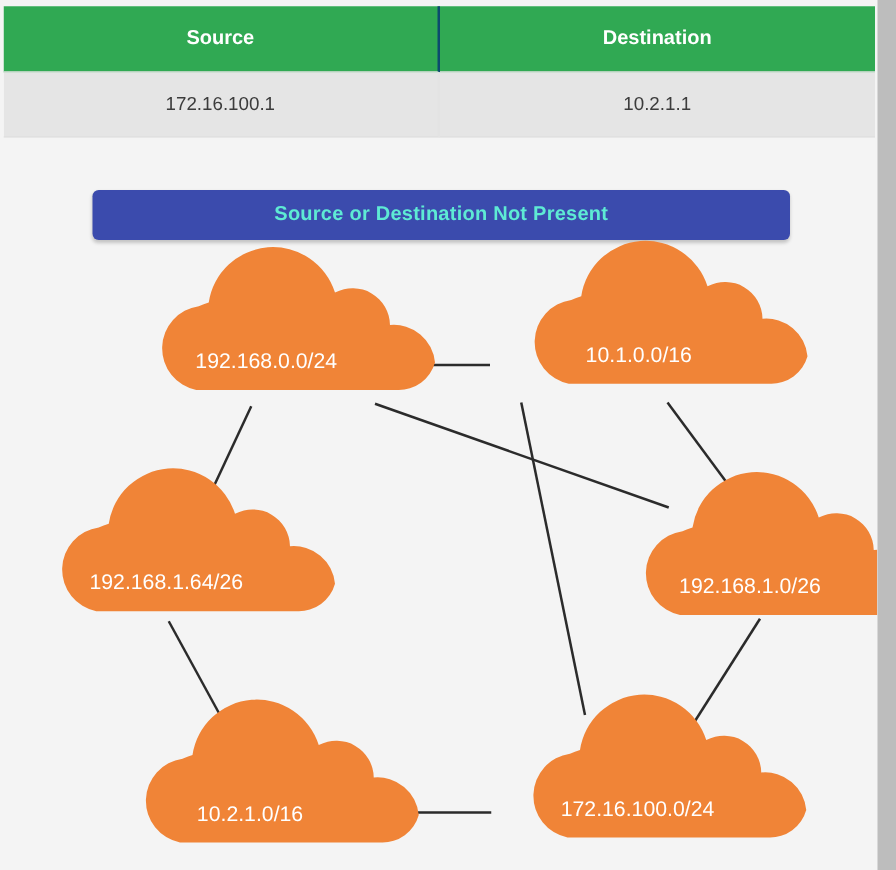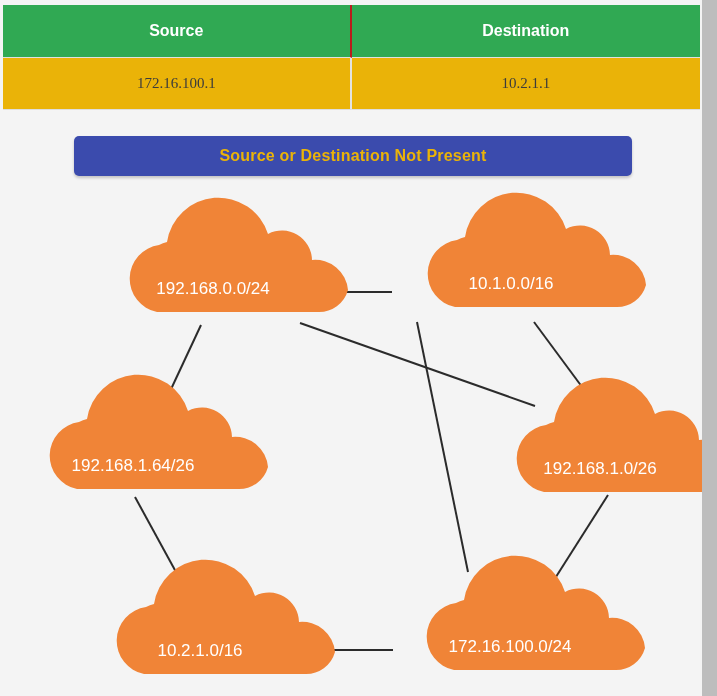--- a/index.html
+++ b/index.html
@@ -37,45 +37,44 @@
     table-layout: fixed;
     background: #ffffff;
   }
   table.info-table th {
     background: #30a953;
     color: #ffffff;
     font-size: 16px;
     font-weight: bold;
     text-align: center;
     padding: 17px 6px;
-    border-right: 2px solid #b91c1c;
+    border-right: 2px solid #0c4a6e;
     border-bottom: 1px solid #e0e0e0;
   }
   table.info-table th:last-child { border-right: none; margin-left: 35px; }
   table.info-table td {
-    background: #eab308;
+    background: #e5e5e5;
     color: #3c3c3c;
     font-size: 15px;
     text-align: center;
     padding: 17px 6px;
     border-right: 2px solid #e3e3e3;
     border-bottom: 1px solid #dedede;
-    font-family: Liberation Serif, serif;
   }
   table.info-table td:last-child { border-right: none; }
 
   
   .status-button {
     position: absolute;
     left: 74px;
-    top: 136px;
+    top: 152px;
     width: 558px;
     height: 40px;
     background: #3b4bad;
-    color: #eab308;
+    color: #5eead4;
     font-size: 16px;
     font-weight: bold;
     border: none;
     border-radius: 5px;
     box-shadow: 0 2px 3px rgba(0,0,0,0.20);
     cursor: pointer;
     display: flex;
     align-items: center;
     justify-content: center;
     font-family: "Liberation Sans", sans-serif;

